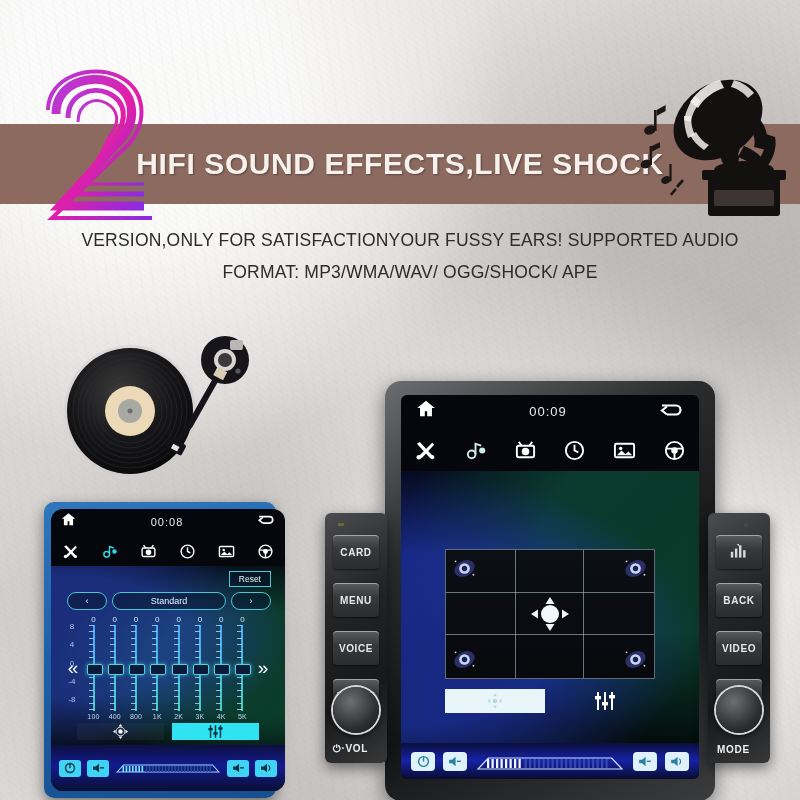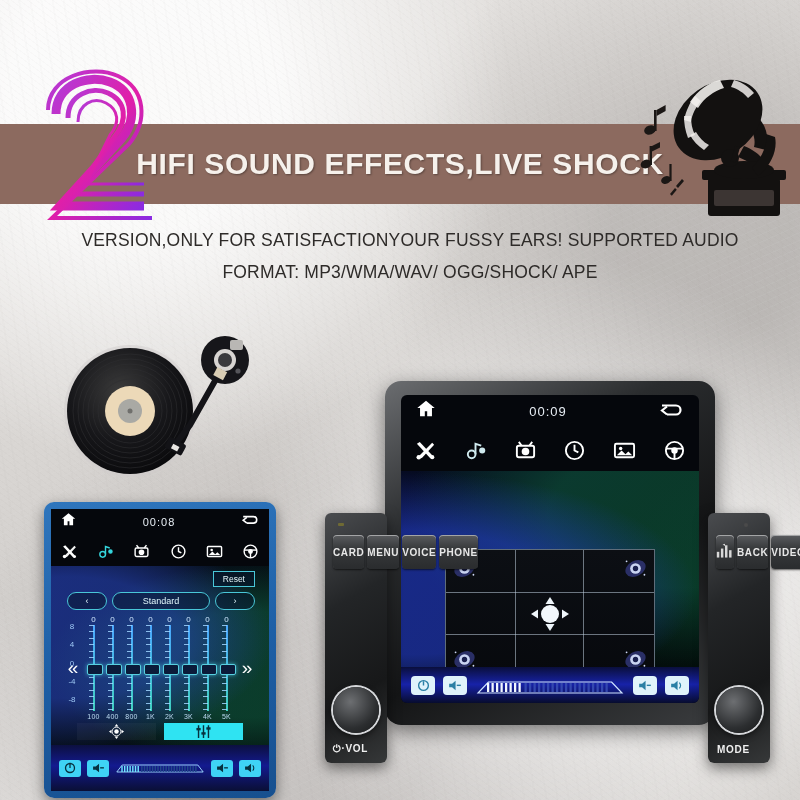--- a/index.html
+++ b/index.html
@@ -41,21 +41,21 @@
     justify-content:space-between;color:#eef3f8;}
   .clock{font-size:11px;letter-spacing:1px;color:#e6ecf3;}
   .tabrow{position:absolute;left:0;right:0;display:flex;align-items:center;justify-content:space-around;}
   .tabrow .ic{color:#fff;display:flex;align-items:center;justify-content:center;}
   .btm{position:absolute;left:0;right:0;bottom:0;display:flex;align-items:center;}
 
   
   #unitL{left:44px;top:466px;width:232px;height:296px;border-radius:10px;
     background:linear-gradient(170deg,#2f76bd 0%,#1d5fa6 50%,#17508f 100%);
     box-shadow:0 5px 14px rgba(0,0,0,.45);padding:7px;box-sizing:border-box;}
-  #screenL{width:100%;height:100%;border-radius:0;}
+  #screenL{width:100%;height:100%;border-radius:12px;padding-left:16px;}
   #screenL .topbar{height:25px;padding:0 9px;}
   #screenL .tabrow{top:27px;height:30px;}
   #eqbody{position:absolute;left:0;right:0;top:57px;bottom:46px;
     background:
       radial-gradient(ellipse at 8% 40%, rgba(40,70,190,.55) 0 40%, rgba(0,0,0,0) 72%),
       radial-gradient(ellipse at 92% 55%, rgba(20,120,80,.42) 0 38%, rgba(0,0,0,0) 72%),
       linear-gradient(120deg,#0a1030,#061018 55%,#04120f);}
   .eqpreset{position:absolute;left:16px;top:26px;right:14px;display:flex;gap:5px;align-items:center;}
   .pbtn{border:1px solid #49c7d8;border-radius:10px;color:#dff6fb;font-size:9px;
     height:16px;display:flex;align-items:center;justify-content:center;background:rgba(5,20,40,.5);}
@@ -79,21 +79,21 @@
   .modebtn{flex:1;display:flex;align-items:center;justify-content:center;font-size:11px;}
   .modeoff{color:#fff;background:rgba(255,255,255,.04);}
   .modeon{color:#062a33;background:#2fe3f2;}
   #screenL .btm{height:46px;background:linear-gradient(#0c1040,#131a8f 45%,#0a0f35);
     padding:0 8px;gap:6px;}
   .sqbtn{width:22px;height:17px;border-radius:3px;background:#3fd3f5;display:flex;
     align-items:center;justify-content:center;color:#06313f;font-size:10px;}
   .volbar{flex:1;height:15px;position:relative;}
 
   
-  #unitR{left:385px;top:345px;width:330px;height:344px;}
+  #unitR{left:385px;top:345px;width:330px;height:420px;}
   #frameR{position:absolute;inset:0;border-radius:16px;
     background:linear-gradient(150deg,#6b6d70,#2a2c2e 30%,#141516 60%,#3a3c3e);
     box-shadow:0 6px 20px rgba(0,0,0,.5);}
   #screenR{position:absolute;left:16px;top:14px;right:16px;bottom:22px;border-radius:6px;}
   #screenR .topbar{height:32px;padding:0 14px;}
   #screenR .tabrow{top:36px;height:38px;}
   #sfbody{position:absolute;left:0;right:0;top:76px;bottom:36px;
     background:
       radial-gradient(ellipse at 4% 62%, rgba(35,60,200,.62) 0 36%, rgba(0,0,0,0) 70%),
       radial-gradient(ellipse at 96% 22%, rgba(20,130,85,.40) 0 34%, rgba(0,0,0,0) 70%),
@@ -118,21 +118,21 @@
     padding:0 10px;gap:8px;}
   .sq2{width:24px;height:19px;border-radius:4px;background:#dff2fb;display:flex;
     align-items:center;justify-content:center;color:#2a7fa5;font-size:11px;}
 
   
   .sidepanel{position:absolute;border-radius:6px;
     background:linear-gradient(150deg,#4a4c4f,#232527 35%,#171819 70%,#363839);
     box-shadow:0 5px 14px rgba(0,0,0,.5);}
   #sideL{left:325px;top:513px;width:62px;height:250px;}
   #sideR{left:708px;top:513px;width:62px;height:250px;}
-  .pbtnstack{position:absolute;left:8px;right:8px;top:22px;display:flex;flex-direction:row;gap:3px;}
+  .pbtnstack{position:absolute;left:8px;right:8px;top:22px;display:flex;flex-direction:column;gap:14px;}
   .hbtn{height:34px;border-radius:4px;display:flex;align-items:center;justify-content:center;
     color:#e8e8e8;font-size:10px;font-weight:bold;letter-spacing:.6px;
     background:linear-gradient(#5a5c5f,#37393b 40%,#2a2c2e);
     box-shadow:inset 0 1px 0 rgba(255,255,255,.45),0 1px 2px rgba(0,0,0,.6);}
   .knobdial{position:absolute;left:50%;bottom:30px;margin-left:-23px;width:46px;height:46px;
     border-radius:50%;background:radial-gradient(circle at 38% 32%,#6d6f72,#2c2e30 62%,#171819);
     box-shadow:0 0 0 2px #d5d7da, 0 3px 7px rgba(0,0,0,.7);}
   .knoblab{position:absolute;left:0;right:11px;bottom:8px;text-align:center;color:#f0f0f0;
     font-size:10px;font-weight:bold;letter-spacing:.7px;}
   .led{position:absolute;width:6px;height:3px;border-radius:1px;background:#6f6a34;top:10px;}

